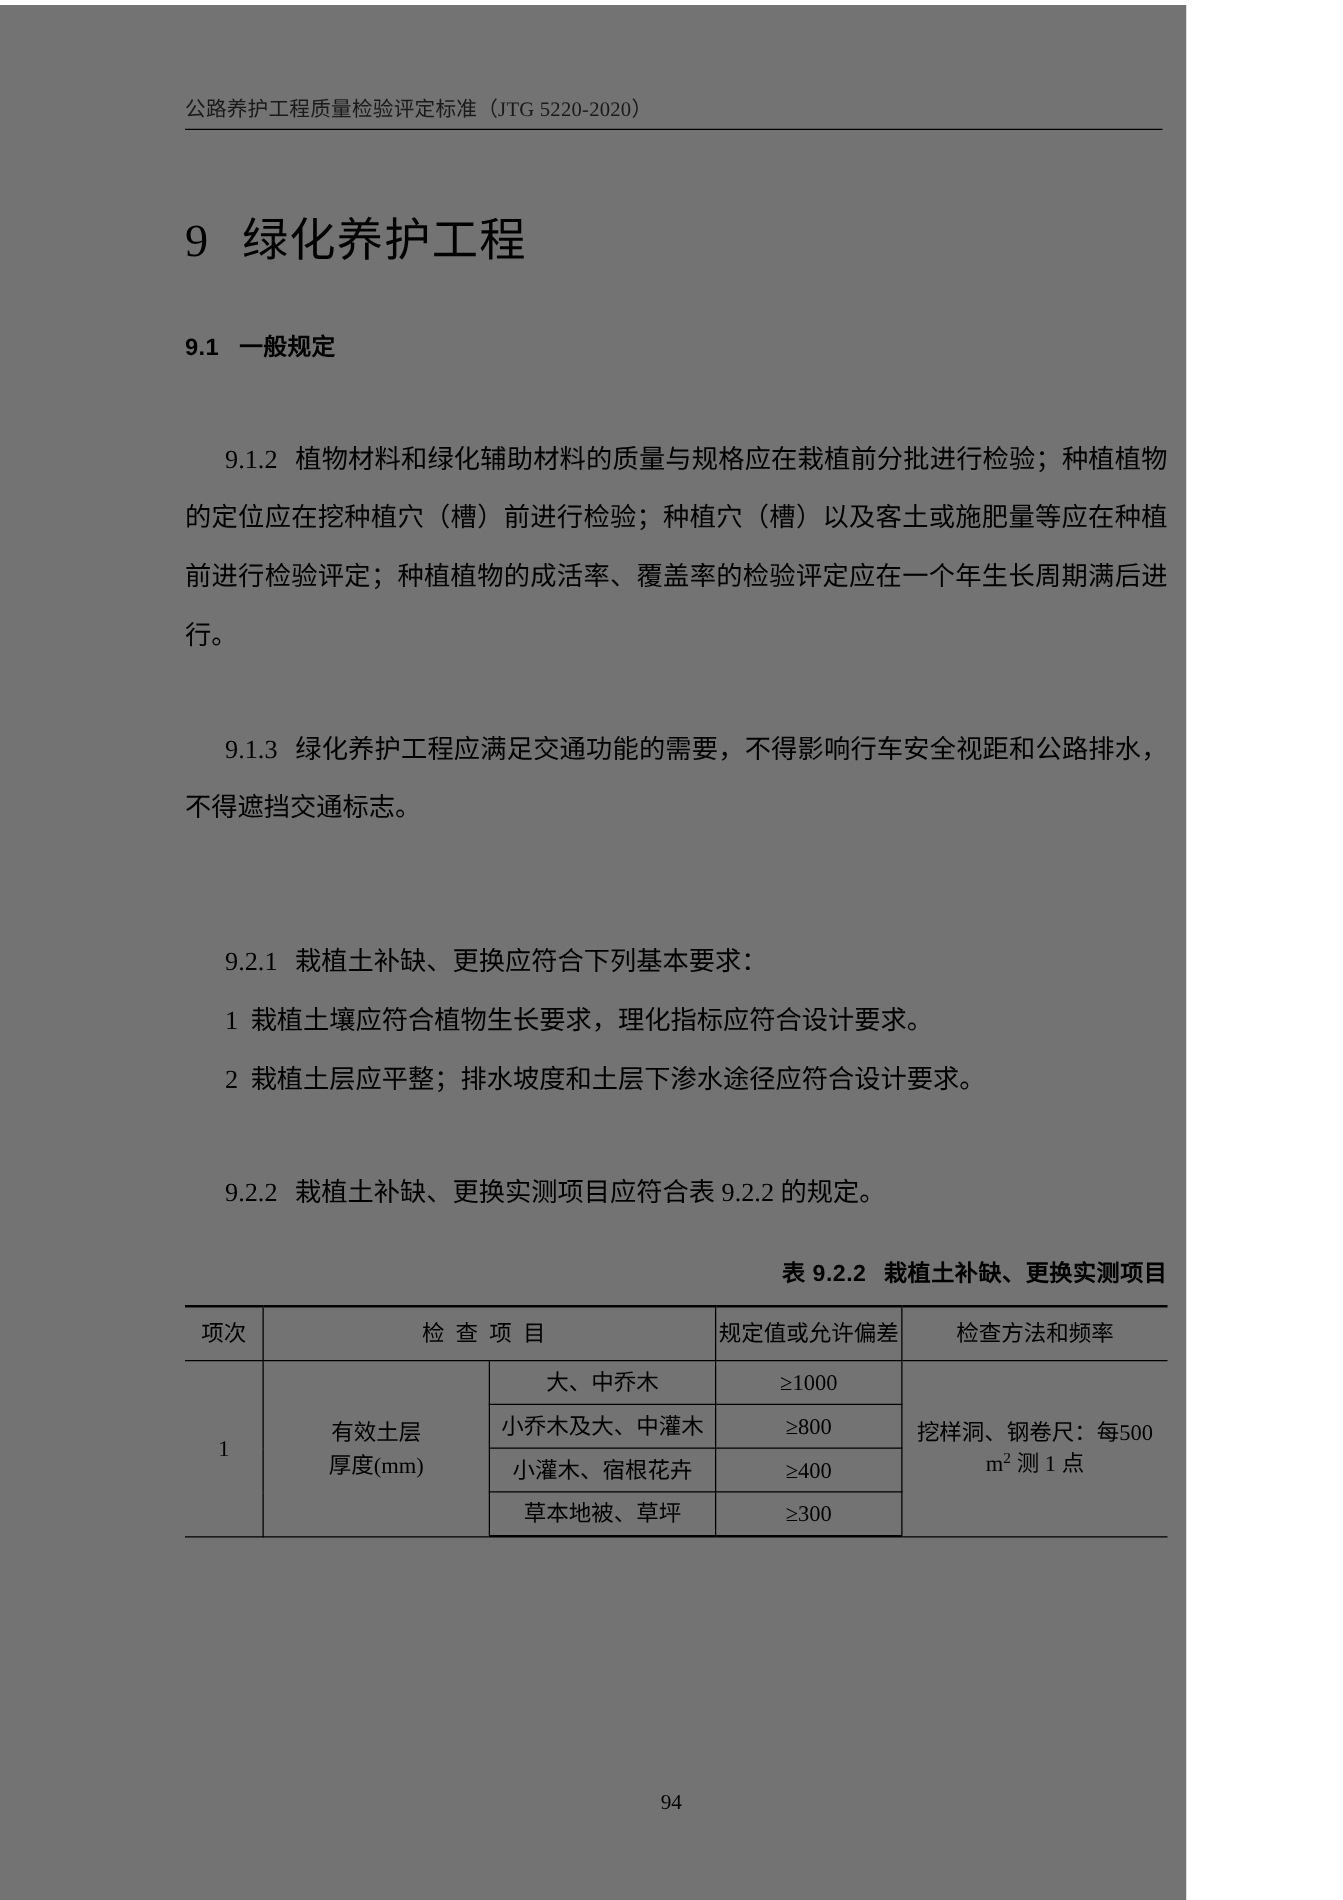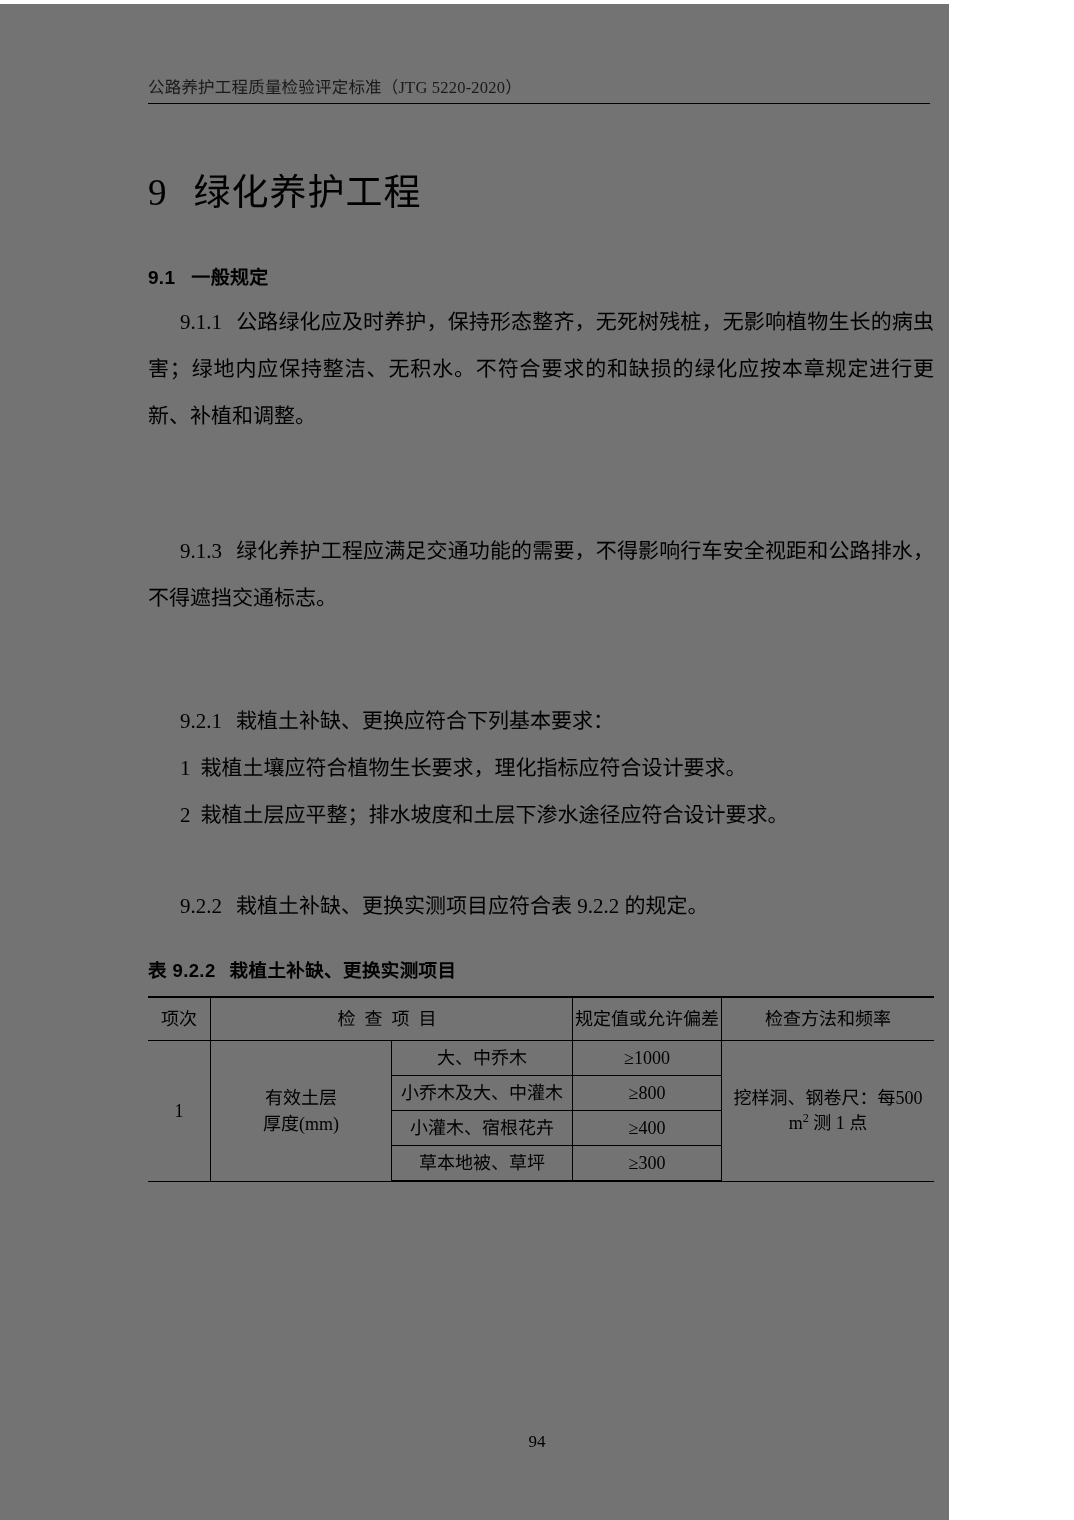--- a/index.html
+++ b/index.html
@@ -106,21 +106,21 @@
   .gap-lg { height: 44px; }
   .gap-md { height: 26px; }
   .gap-sm { height: 10px; }
   .gap-xl { height: 66px; }
 
   
   .table-caption {
     font-family: "Liberation Sans", "DejaVu Sans", sans-serif;
     font-weight: bold;
     font-size: 18.5px;
-    text-align: left;
+    text-align: right;
     letter-spacing: 0.4px;
     color: #000;
     margin: 0;
     white-space: nowrap;
   }
   .table-caption .cap-num { margin-right: 14px; }
 
   table.spec {
     border-collapse: collapse;
     width: 786px;
@@ -196,26 +196,26 @@
   </div>
 
   <div class="content">
 
     <div class="sec-heading">
       <span class="sec-num">9.1</span><span>一般规定</span>
     </div>
 
     <div class="gap-sm"></div>
 
-    <p class="para indent">
-      <span class="clause-num">9.1.1</span><span>公路绿化应及时养护，保持形态整齐，无死树残桩，无影响植物生长的病虫害；绿地内应保持整洁、无积水。不符合要求的和缺损的绿化应按本章规定进行更新、补植和调整。</span>
-    </p>
 
     <div class="gap-lg"></div>
 
+    <p class="para indent">
+      <span class="clause-num">9.1.2</span><span>植物材料和绿化辅助材料的质量与规格应在栽植前分批进行检验；种植植物的定位应在挖种植穴（槽）前进行检验；种植穴（槽）以及客土或施肥量等应在种植前进行检验评定；种植植物的成活率、覆盖率的检验评定应在一个年生长周期满后进行。</span>
+    </p>
 
     <div class="gap-lg"></div>
 
     <p class="para indent">
       <span class="clause-num">9.1.3</span><span>绿化养护工程应满足交通功能的需要，不得影响行车安全视距和公路排水，不得遮挡交通标志。</span>
     </p>
 
     <div class="gap-xl"></div>
 
 

